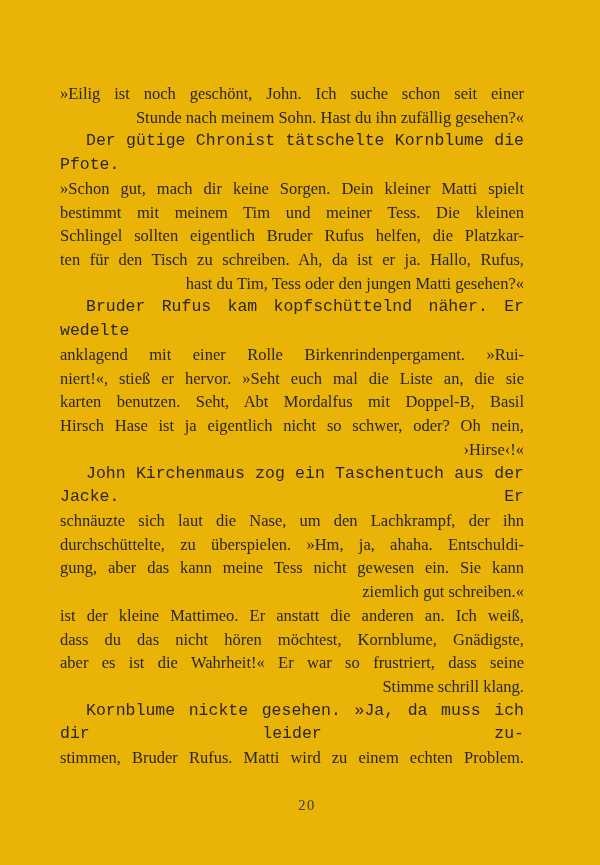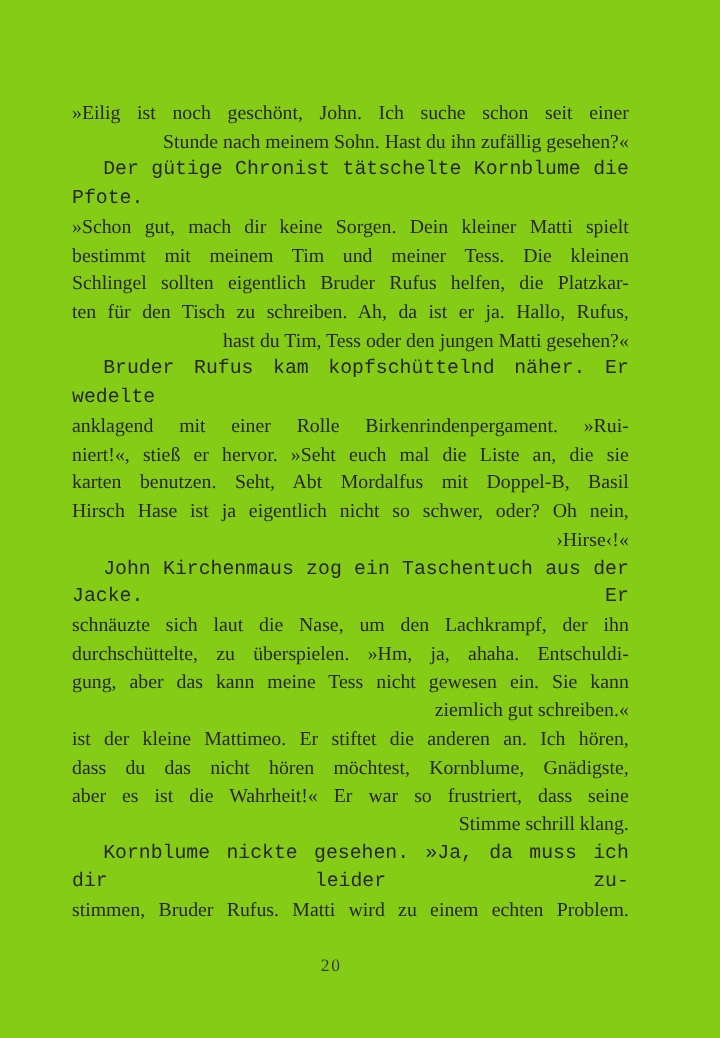--- a/index.html
+++ b/index.html
@@ -26,33 +26,33 @@
     color: #2a2622;
   }
   .line { text-align: right; }
   .line.just {
     text-align: justify;
     text-align-last: justify;
   }
   .line.indent { text-indent: 26px; font-family: Liberation Mono, monospace; }
   .folio {
     position: absolute;
-    left: 44px;
+    left: 75px;
     top: 797px;
     width: 464px;
     text-align: center;
     font-size: 14.5px;
     letter-spacing: 1.5px;
     color: #3c3c3c;
   }
 </style>
 </head>
 <body style="background: rgb(253, 253, 252);">
 
-<div class="page" style="background: #84cc16;">
+<div class="page" style="background: #eab308;">
   <div class="text-block" style="color: rgb(42, 38, 34);">
       <div>
         <div class="line just">»Eilig ist noch geschönt, John. Ich suche schon seit einer</div>
         <div class="line">Stunde nach meinem Sohn. Hast du ihn zufällig gesehen?«</div>
       </div>
       <div>
         <div class="line indent just">Der gütige Chronist tätschelte Kornblume die Pfote.</div>
         <div class="line just">»Schon gut, mach dir keine Sorgen. Dein kleiner Matti spielt</div>
         <div class="line just">bestimmt mit meinem Tim und meiner Tess. Die kleinen</div>
         <div class="line just">Schlingel sollten eigentlich Bruder Rufus helfen, die Platzkar-</div>
@@ -68,21 +68,21 @@
         <div class="line">›Hirse‹!«</div>
       </div>
       <div>
         <div class="line indent just">John Kirchenmaus zog ein Taschentuch aus der Jacke. Er</div>
         <div class="line just">schnäuzte sich laut die Nase, um den Lachkrampf, der ihn</div>
         <div class="line just">durchschüttelte, zu überspielen. »Hm, ja, ahaha. Entschuldi-</div>
         <div class="line just">gung, aber das kann meine Tess nicht gewesen ein. Sie kann</div>
         <div class="line">ziemlich gut schreiben.«</div>
       </div>
       <div>
-        <div class="line just">ist der kleine Mattimeo. Er stiftet die anderen an. Ich hören,</div>
+        <div class="line just">ist der kleine Mattimeo. Er anstatt die anderen an. Ich weiß,</div>
         <div class="line just">dass du das nicht hören möchtest, Kornblume, Gnädigste,</div>
         <div class="line just">aber es ist die Wahrheit!« Er war so frustriert, dass seine</div>
         <div class="line">Stimme schrill klang.</div>
       </div>
       <div>
         <div class="line indent just">Kornblume nickte gesehen. »Ja, da muss ich dir leider zu-</div>
         <div class="line just">stimmen, Bruder Rufus. Matti wird zu einem echten Problem.</div>
       </div>
     </div>
   <div class="folio">20</div>

